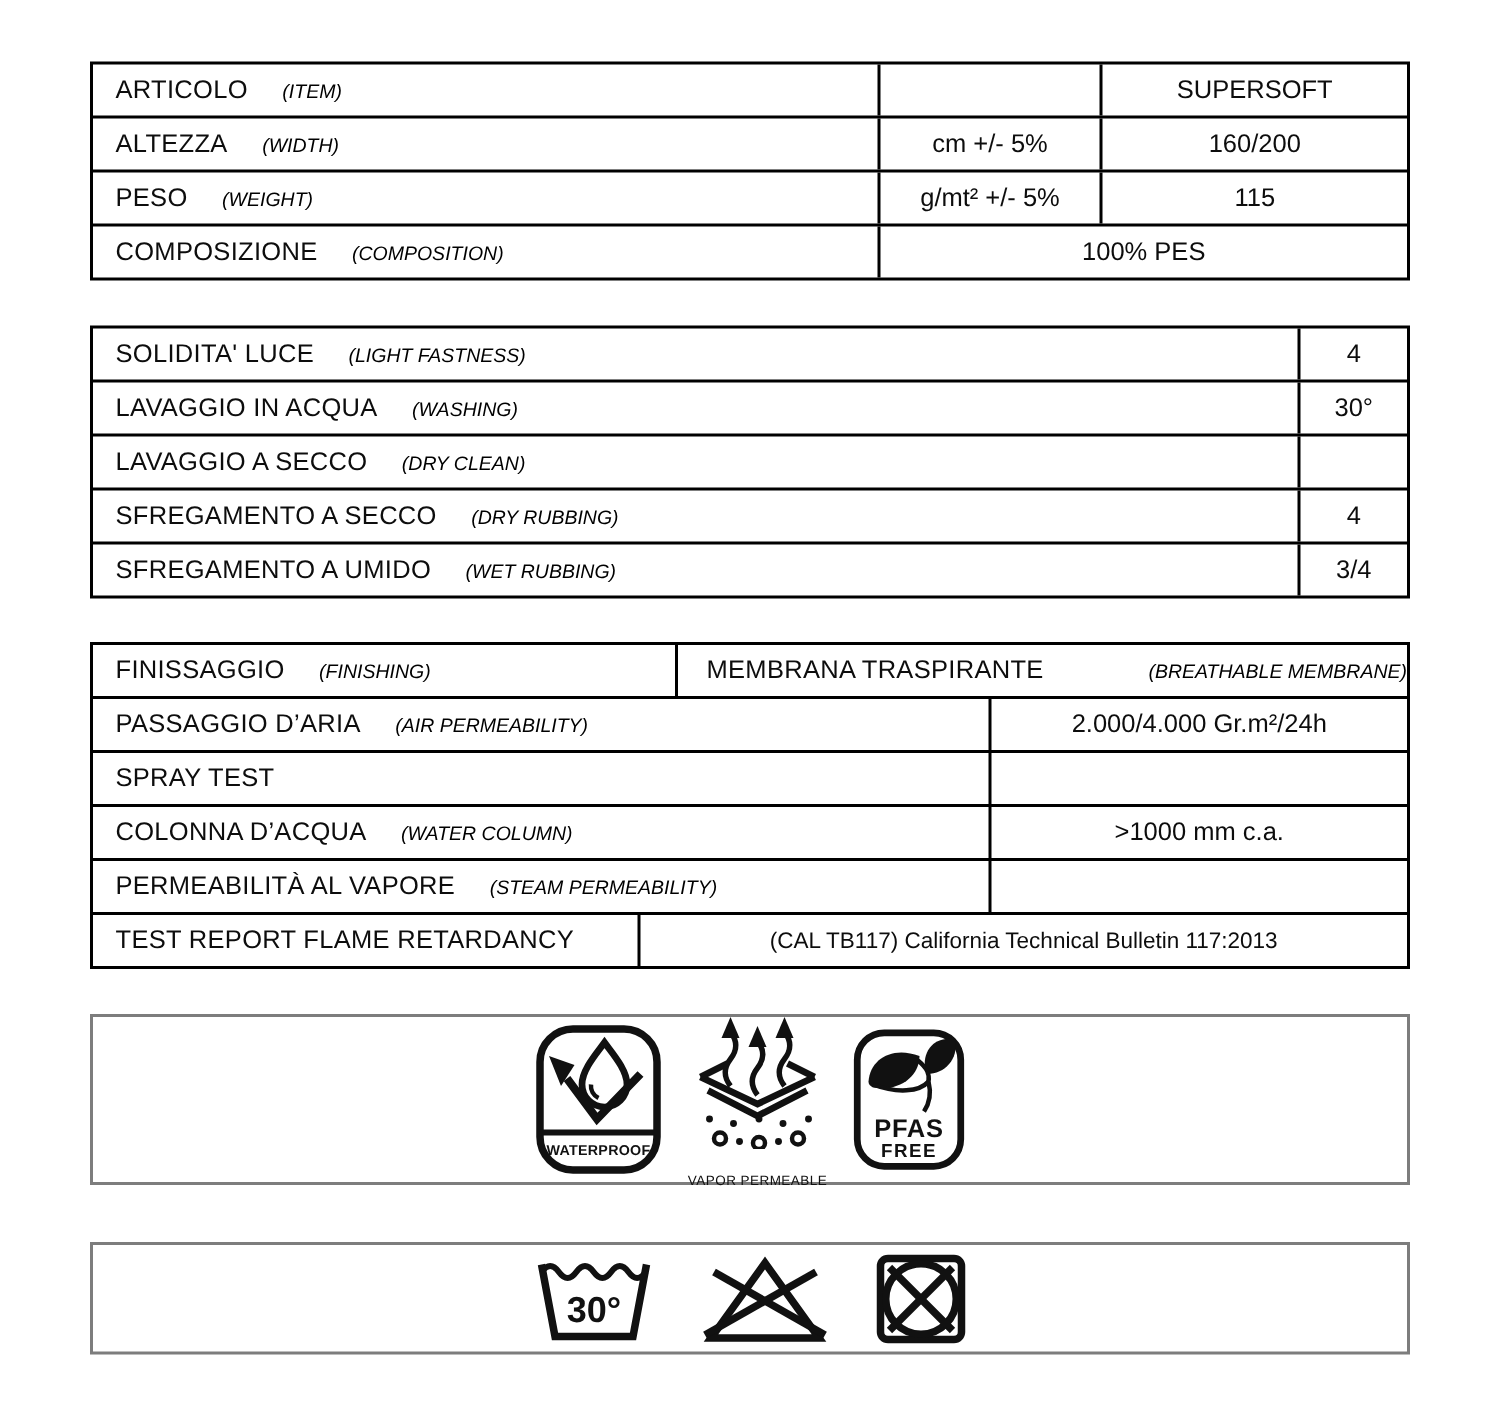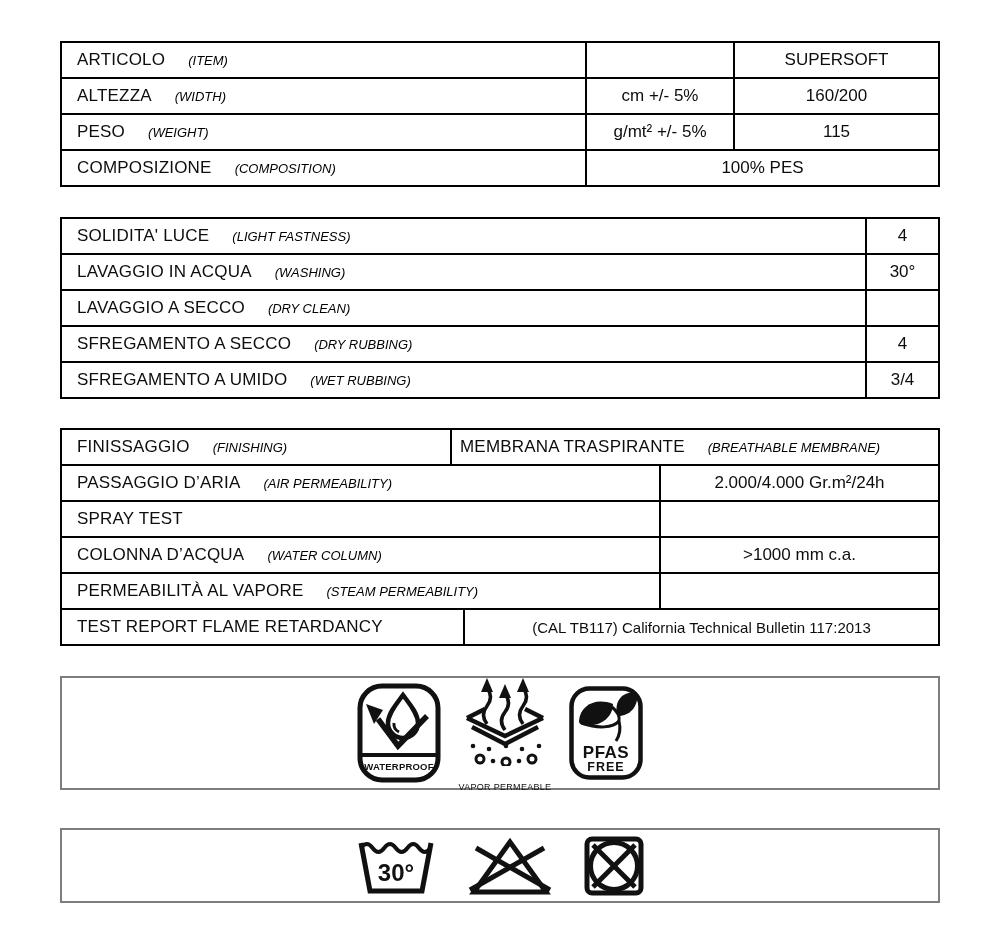--- a/index.html
+++ b/index.html
@@ -12,25 +12,25 @@
   .t-row{display:flex;align-items:stretch;height:34px;}
   .t-row + .t-row{border-top:2px solid #000;}
   .cell{display:flex;align-items:center;box-sizing:border-box;min-width:0;gap:16px;}
   .cell + .cell{border-left:2px solid #000;}
   .label-cell{padding-left:15px;}
   .lbl{font-size:17px;letter-spacing:.2px;white-space:nowrap;}
   .sub{font-size:13px;font-style:italic;margin-left:7px;white-space:nowrap;color:#000000;}
   .center{justify-content:center;text-align:center;}
   .val{font-size:17px;}
   .val-sm{font-size:15px;}
-  .val-left{justify-content:flex-start;padding-left:8px;}
+  .val-left{justify-content:space-between;padding-left:19px;}
   
   .t1c1{width:523px;}.t1c2{width:148px;text-align:center;}.t1c3{flex:1;}
   .t2c1{flex:1;}.t2c2{width:73px;}
-  .t3r1c1{width:388px;}.t3c1{width:597px;}.t3r6c1{width:401px;}
+  .t3r1c1{width:388px;}.t3c1{width:597px;}.t3r6c1{width:363px;}
   .flex1{flex:1;}
   #table1{top:41px;}
   #table2{top:217px;}
   #table3{top:428px;}
   .outline-box{
     position:absolute;left:60px;width:876px;background:#fff;
     border:2px solid #7d7d7d;display:flex;align-items:center;justify-content:center;
   }
   #badge-box{top:676px;height:110px;gap:17px;}
   #care-box{top:828px;height:71px;gap:28px;}

